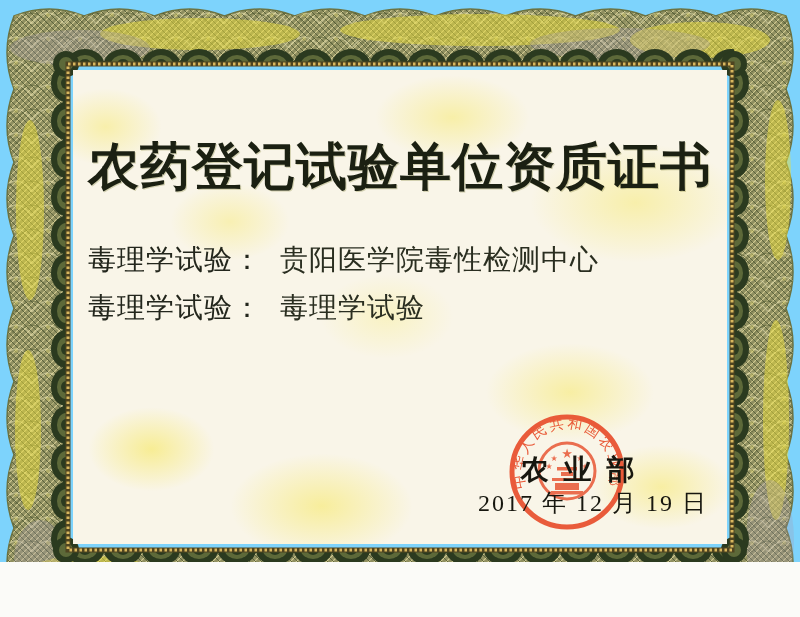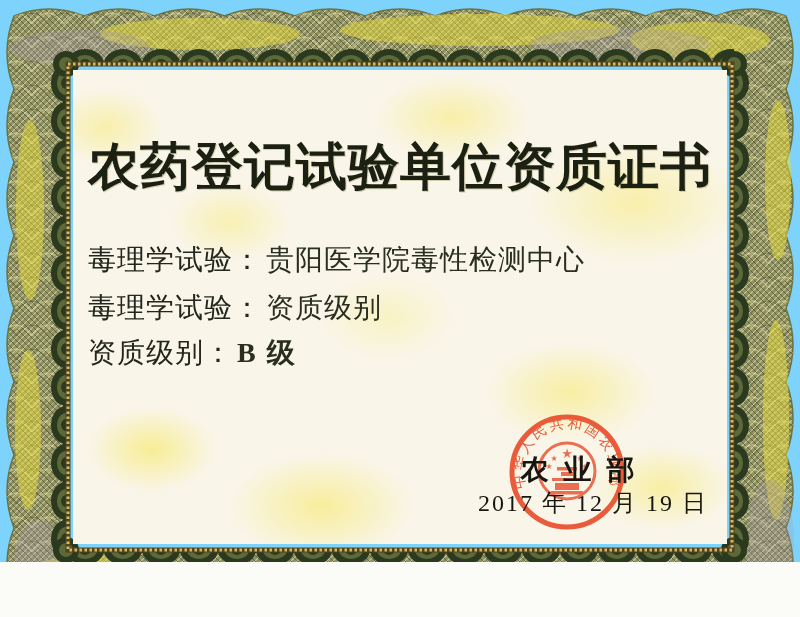--- a/index.html
+++ b/index.html
@@ -25,21 +25,21 @@
   }
   .txt{position:absolute;z-index:2;white-space:nowrap;}
   .title{
     left:80px;top:99px;width:640px;text-align:center;
     font-size:51px;font-weight:900;letter-spacing:1px;
     color:#1b2012;text-shadow:1px 1px 0 rgba(110,110,30,.28);
   }
   .serial{left:535px;top:185px;font-size:24px;color:#2b2e23;letter-spacing:1px;}
   .field-row{left:88px;font-size:28px;color:#23261c;letter-spacing:1px;}
   .f-label{color:#23261c;}
-  .f-value{margin-left:4px;color:#2a2e20;}
+  .f-value{margin-left:18px;color:#2a2e20;}
   .strong-value{font-weight:bold;letter-spacing:2px;}
   .seal-svg{position:absolute;left:505px;top:410px;width:124px;height:124px;z-index:2;opacity:.93;}
   .seal-name{
     left:500px;top:451px;width:140px;z-index:3;text-align:center;
     font-size:28px;color:#17170f;letter-spacing:15px;padding-left:15px;font-weight:700;
   }
   .issue-date{left:478px;top:487px;z-index:3;font-size:24px;color:#17170f;letter-spacing:2px;}
 </style>
 </head>
 <body>
@@ -131,24 +131,21 @@
 
   <div class="paper"></div>
 
   <h1 class="txt title">农药登记试验单位资质证书</h1>
 
 
   <div class="txt field-row" style="top:241px">
     <span class="f-label">毒理学试验：</span><span class="f-value">贵阳医学院毒性检测中心</span>
   </div>
   <div class="txt field-row" style="top:289px">
-    <span class="f-label">毒理学试验：</span><span class="f-value">资质级别</span>
-  </div>
-  <div class="txt field-row" style="top:334px">
-    <span class="f-label">资质级别：</span><span class="f-value strong-value">B 级</span>
+    <span class="f-label">毒理学试验：</span><span class="f-value">毒理学试验</span>
   </div>
 
   <svg class="seal-svg" viewBox="0 0 124 124" xmlns="http://www.w3.org/2000/svg">
     <circle cx="62" cy="62" r="55" fill="none" stroke-width="5" stroke="#e8502e"></circle>
     <defs>
       <path id="sealArc" d="M22.1 80.6 A44 44 0 1 1 101.9 80.6" fill="none"></path>
     </defs>
     <text font-size="14.5" letter-spacing="2.5" fill="#e8502e">
       <textPath href="#sealArc" startOffset="3">中华人民共和国农业部</textPath>
     </text>

